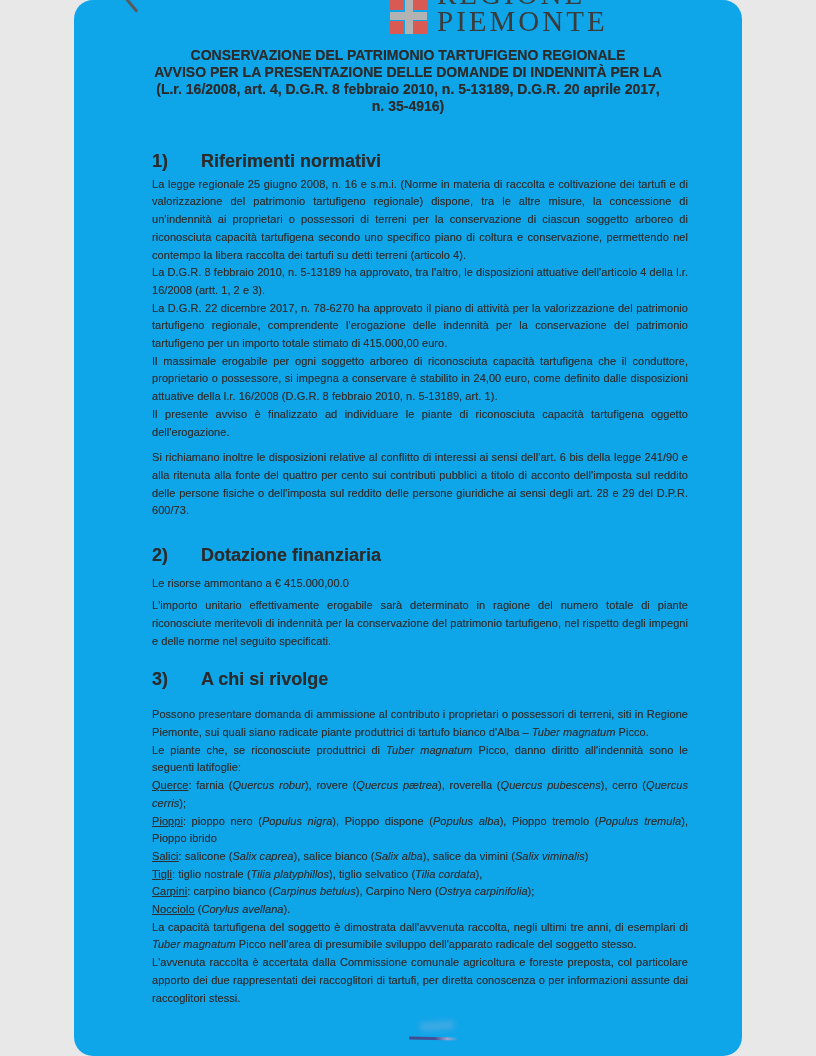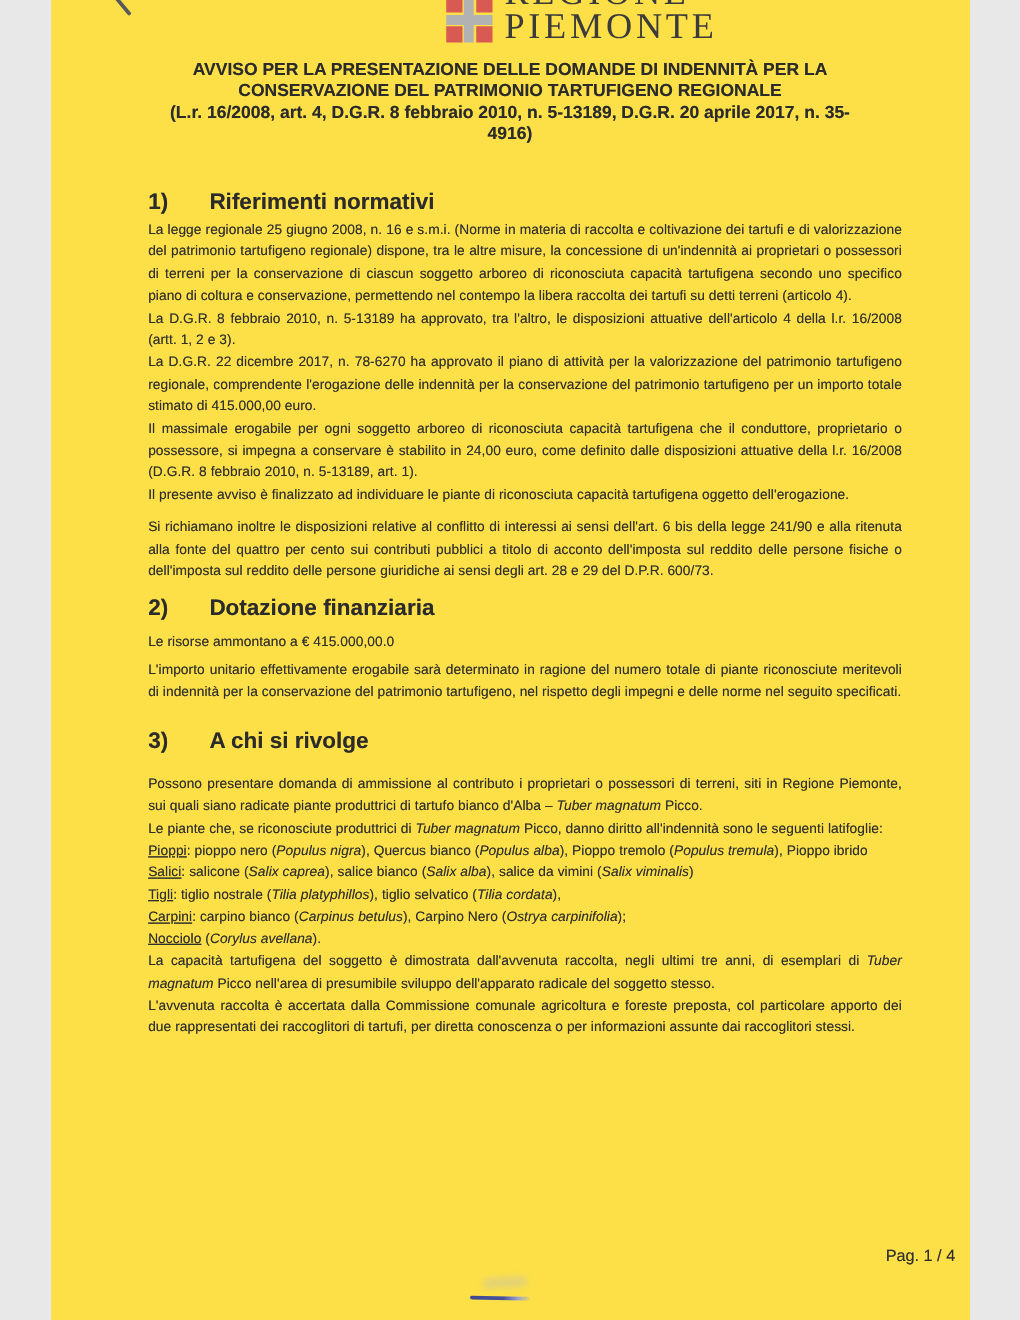--- a/index.html
+++ b/index.html
@@ -1,23 +1,24 @@
 <!DOCTYPE html>
 <html><head>
 <meta charset="utf-8">
 <style>
   html, body { margin: 0; padding: 0; background: #e8e8e8; }
   .page {
     position: relative;
-    width: 735px; height: 1056px;
+    width: 668px; height: 1056px;
     margin: 0 auto;
-    background: #fde047;
+    background: #0ea5e9;
     overflow: hidden;
     font-family: "Liberation Sans", sans-serif;
     color: #2e2e2e;
+    border-radius: 19px;
   }
 
   
   .scan-mark {
     position: absolute; left: 56px; top: -4px;
     width: 3px; height: 18px;
     background: #5a5a5a;
     transform: rotate(-40deg);
     border-radius: 2px;
   }
@@ -108,40 +109,41 @@
       <div class="sq br"></div>
     </div>
     <div class="logo-text">
       <div>REGIONE</div>
       <div>PIEMONTE</div>
     </div>
   </div>
 
   <div class="content">
     <div class="title">
+      <div>CONSERVAZIONE DEL PATRIMONIO TARTUFIGENO REGIONALE</div>
       <div>AVVISO PER LA PRESENTAZIONE DELLE DOMANDE DI INDENNITÀ PER LA</div>
-      <div>CONSERVAZIONE DEL PATRIMONIO TARTUFIGENO REGIONALE</div>
       <div>(L.r. 16/2008, art. 4, D.G.R. 8 febbraio 2010, n. 5-13189, D.G.R. 20 aprile 2017, n. 35-4916)</div>
     </div>
 
     <div class="doc">
         <div class="heading" style="margin-top: 38px;"><span class="hnum">1)</span><span>Riferimenti normativi</span></div>
         <p class="para" style="margin-top: 5px;"><span class="">La legge regionale 25 giugno 2008, n. 16 e s.m.i. (Norme in materia di raccolta e coltivazione dei tartufi e di valorizzazione del patrimonio tartufigeno regionale) dispone, tra le altre misure, la concessione di un'indennità ai proprietari o possessori di terreni per la conservazione di ciascun soggetto arboreo di riconosciuta capacità tartufigena secondo uno specifico piano di coltura e conservazione, permettendo nel contempo la libera raccolta dei tartufi su detti terreni (articolo 4).</span></p>
         <p class="para"><span class="">La D.G.R. 8 febbraio 2010, n. 5-13189 ha approvato, tra l'altro, le disposizioni attuative dell'articolo 4 della l.r. 16/2008 (artt. 1, 2 e 3).</span></p>
         <p class="para"><span class="">La D.G.R. 22 dicembre 2017, n. 78-6270 ha approvato il piano di attività per la valorizzazione del patrimonio tartufigeno regionale, comprendente l'erogazione delle indennità per la conservazione del patrimonio tartufigeno per un importo totale stimato di 415.000,00 euro.</span></p>
         <p class="para"><span class="">Il massimale erogabile per ogni soggetto arboreo di riconosciuta capacità tartufigena che il conduttore, proprietario o possessore, si impegna a conservare è stabilito in 24,00 euro, come definito dalle disposizioni attuative della l.r. 16/2008 (D.G.R. 8 febbraio 2010, n. 5-13189, art. 1).</span></p>
         <p class="para"><span class="">Il presente avviso è finalizzato ad individuare le piante di riconosciuta capacità tartufigena oggetto dell'erogazione.</span></p>
         <p class="para" style="margin-top: 8px;"><span class="">Si richiamano inoltre le disposizioni relative al conflitto di interessi ai sensi dell'art. 6 bis della legge 241/90 e alla ritenuta alla fonte del quattro per cento sui contributi pubblici a titolo di acconto dell'imposta sul reddito delle persone fisiche o dell'imposta sul reddito delle persone giuridiche ai sensi degli art. 28 e 29 del D.P.R. 600/73.</span></p>
-        <div class="heading" style="margin-top: 11px;"><span class="hnum">2)</span><span>Dotazione finanziaria</span></div>
+        <div class="heading" style="margin-top: 27px;"><span class="hnum">2)</span><span>Dotazione finanziaria</span></div>
         <p class="para" style="margin-top: 10px;"><span class="">Le risorse ammontano a € 415.000,00.0</span></p>
         <p class="para" style="margin-top: 5px;"><span class="">L'importo unitario effettivamente erogabile sarà determinato in ragione del numero totale di piante riconosciute meritevoli di indennità per la conservazione del patrimonio tartufigeno, nel rispetto degli impegni e delle norme nel seguito specificati.</span></p>
         <div class="heading" style="margin-top: 20px;"><span class="hnum">3)</span><span>A chi si rivolge</span></div>
         <p class="para" style="margin-top: 18px;"><span class="">Possono presentare domanda di ammissione al contributo i proprietari o possessori di terreni, siti in Regione Piemonte, sui quali siano radicate piante produttrici di tartufo bianco d'Alba – </span><span class="it ">Tuber magnatum</span><span class=""> Picco.</span></p>
         <p class="para"><span class="">Le piante che, se riconosciute produttrici di </span><span class="it ">Tuber magnatum</span><span class=""> Picco, danno diritto all'indennità sono le seguenti latifoglie:</span></p>
-        <p class="para"><span class="un">Pioppi</span><span class="">: pioppo nero (</span><span class="it ">Populus nigra</span><span class="">), Quercus bianco (</span><span class="it ">Populus alba</span><span class="">), Pioppo tremolo (</span><span class="it ">Populus tremula</span><span class="">), Pioppo ibrido</span></p>
+        <p class="para"><span class="un">Querce</span><span class="">: farnia (</span><span class="it ">Quercus robur</span><span class="">), rovere (</span><span class="it ">Quercus pætrea</span><span class="">), roverella (</span><span class="it ">Quercus pubescens</span><span class="">), cerro (</span><span class="it ">Quercus cerris</span><span class="">);</span></p>
+        <p class="para"><span class="un">Pioppi</span><span class="">: pioppo nero (</span><span class="it ">Populus nigra</span><span class="">), Pioppo dispone (</span><span class="it ">Populus alba</span><span class="">), Pioppo tremolo (</span><span class="it ">Populus tremula</span><span class="">), Pioppo ibrido</span></p>
         <p class="para"><span class="un">Salici</span><span class="">: salicone (</span><span class="it ">Salix caprea</span><span class="">), salice bianco (</span><span class="it ">Salix alba</span><span class="">), salice da vimini (</span><span class="it ">Salix viminalis</span><span class="">)</span></p>
         <p class="para"><span class="un">Tigli</span><span class="">: tiglio nostrale (</span><span class="it ">Tilia platyphillos</span><span class="">), tiglio selvatico (</span><span class="it ">Tilia cordata</span><span class="">),</span></p>
         <p class="para"><span class="un">Carpini</span><span class="">: carpino bianco (</span><span class="it ">Carpinus betulus</span><span class="">), Carpino Nero (</span><span class="it ">Ostrya carpinifolia</span><span class="">);</span></p>
         <p class="para"><span class="un">Nocciolo</span><span class=""> (</span><span class="it ">Corylus avellana</span><span class="">).</span></p>
         <p class="para"><span class="">La capacità tartufigena del soggetto è dimostrata dall'avvenuta raccolta, negli ultimi tre anni, di esemplari di </span><span class="it ">Tuber magnatum</span><span class=""> Picco nell'area di presumibile sviluppo dell'apparato radicale del soggetto stesso.</span></p>
         <p class="para"><span class="">L'avvenuta raccolta è accertata dalla Commissione comunale agricoltura e foreste preposta, col particolare apporto dei due rappresentati dei raccoglitori di tartufi, per diretta conoscenza o per informazioni assunte dai raccoglitori stessi.</span></p>
       </div>
   </div>
 
   <div class="footer">Pag. 1 / 4</div>

